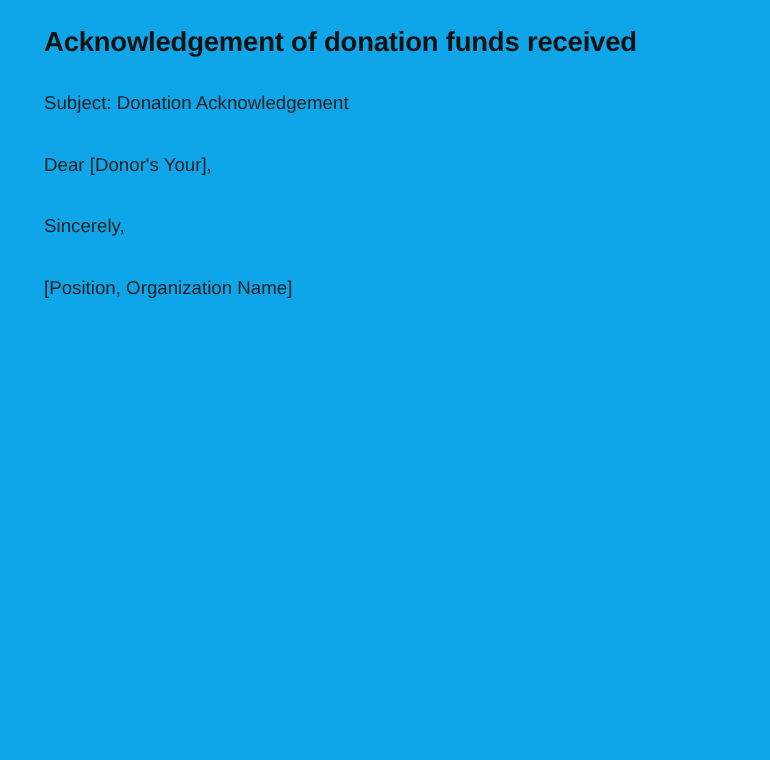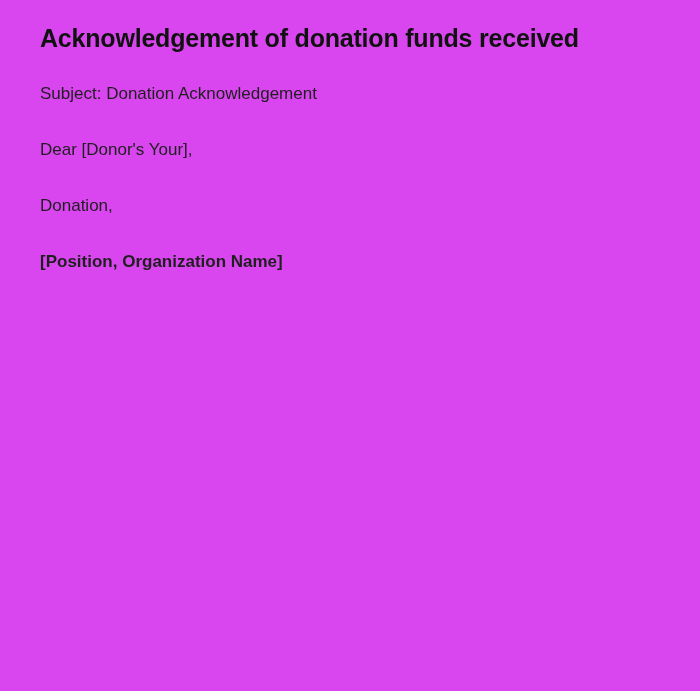--- a/index.html
+++ b/index.html
@@ -12,45 +12,44 @@
     background: #ffffff;
     font-family: "Liberation Sans", sans-serif;
     color: #1b1b1b;
     -webkit-font-smoothing: antialiased;
   }
   .page {
     box-sizing: border-box;
     width: 700px;
     height: 691px;
     padding: 22px 40px 0 40px;
-    background: #d946ef;
+    background: #0ea5e9;
   }
   .doc-title {
     font-size: 25px;
     line-height: 1.3;
     font-weight: bold;
     color: #111111;
     margin: 0 0 22px 0;
     letter-spacing: -0.2px;
   }
   .para {
     font-size: 17px;
     line-height: 34px;
     color: #1f1f1f;
     margin: 0 0 22px 0;
     font-weight: normal;
   }
   .para:last-child {
     margin-bottom: 12px;
-    font-weight: bold;
   }
 </style>
 </head>
 <body>
 
 <div class="page">
   <h1 class="doc-title">Acknowledgement of donation funds received</h1>
 
   <p class="para">Subject: Donation Acknowledgement</p>
   <p class="para">Dear [Donor's Your],</p>
-  <p class="para">Donation,</p>
+  <p class="para">Sincerely,</p>
   <p class="para">[Position, Organization Name]</p>
 </div>
 
 </body></html>

